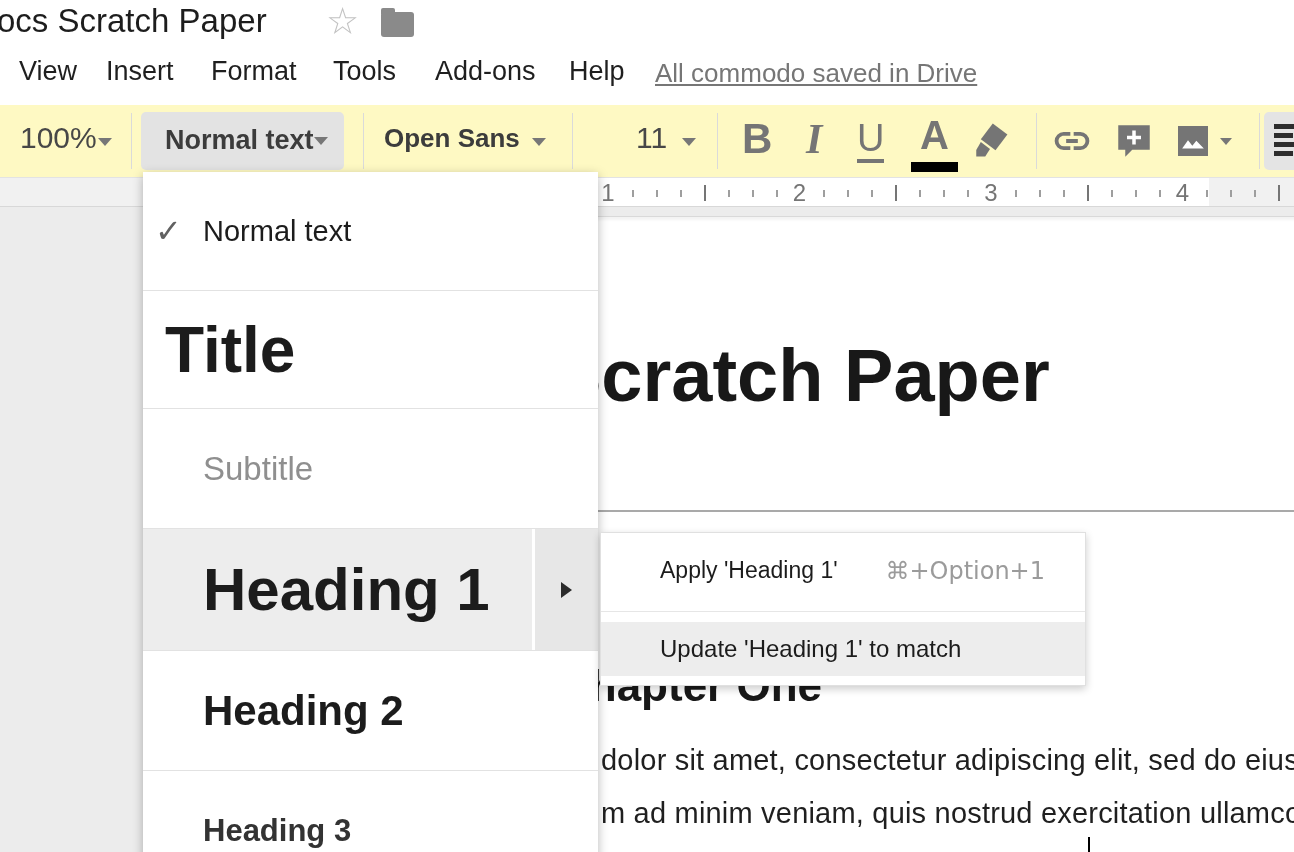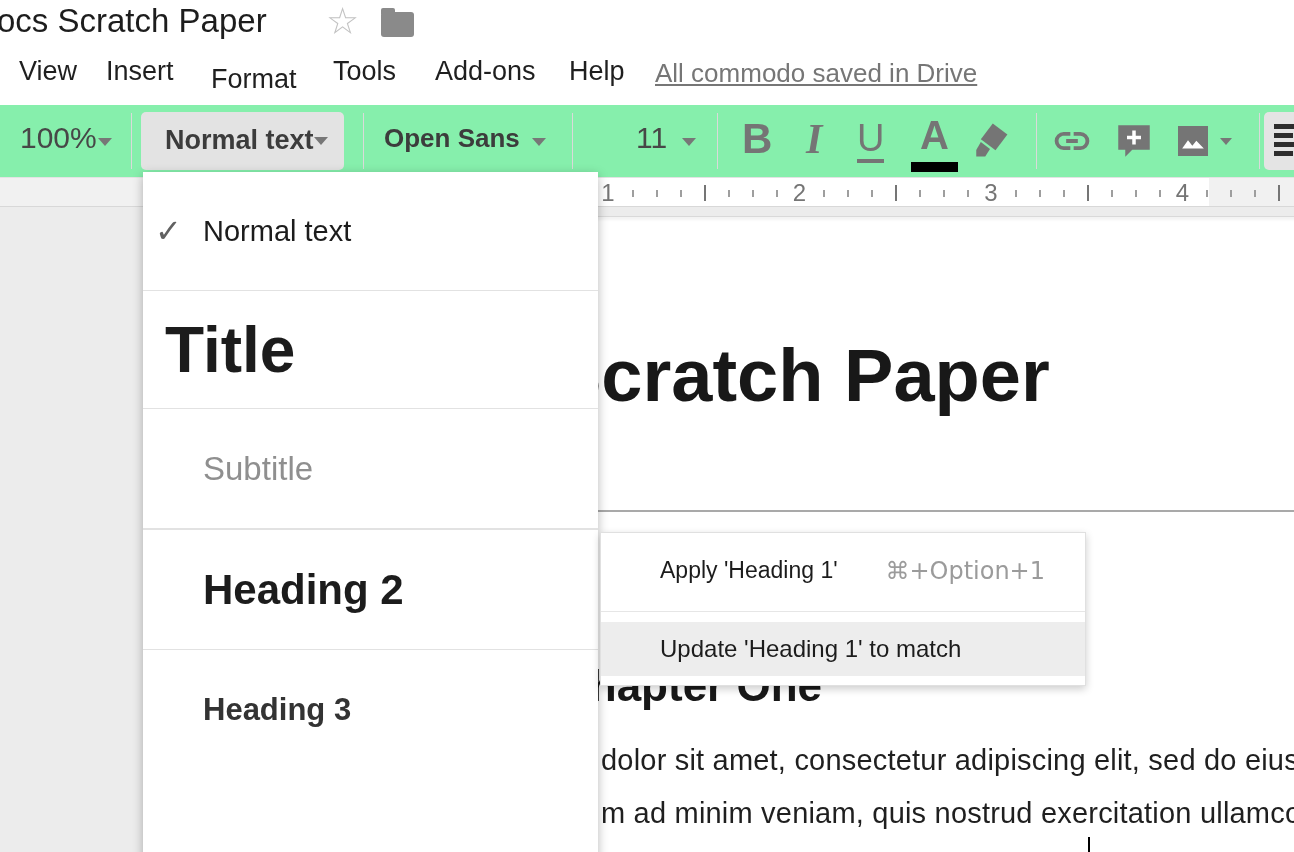--- a/index.html
+++ b/index.html
@@ -9,25 +9,25 @@
 
   
   .header { position:absolute; left:0; top:0; width:1294px; height:105px; background:#fff; }
   .doc-title { position:absolute; left:-3px; top:2px; font-size:33px; color:#1d1d1d; white-space:nowrap; }
   .star { position:absolute; left:326px; top:0px; font-size:37px; color:#c2c2c2;
           font-family:"DejaVu Sans", sans-serif; line-height:44px; }
   .folder { position:absolute; left:381px; top:12px; width:33px; height:25px; background:#8a8a8a; border-radius:3px; }
   .folder:before { content:""; position:absolute; left:0; top:-4px; width:14px; height:6px; background:#8a8a8a; border-radius:2px 2px 0 0; }
   .menubar { position:absolute; left:16px; top:56px; width:1294px; height:36px; }
   .menubar span { position:absolute; top:0; font-size:27px; color:#1f1f1f; cursor:default; }
-  .mi-0{left:3px;} .mi-1{left:90px;} .mi-2{left:195px;margin-top:8px;} .mi-3{left:317px;} .mi-4{left:419px;} .mi-5{left:553px;}
+  .mi-0{left:3px;} .mi-1{left:90px;} .mi-2{left:195px;} .mi-3{left:317px;} .mi-4{left:419px;} .mi-5{left:553px;}
   .save-status { position:absolute; left:655px; top:58px; font-size:26px; color:#767676; text-decoration:underline; white-space:nowrap; }
 
   
-  .toolbar { position:absolute; left:0; top:105px; width:1294px; height:73px; background:#86efac; border-bottom:1px solid #e3e3e3; }
+  .toolbar { position:absolute; left:0; top:105px; width:1294px; height:73px; background:#fef9c3; border-bottom:1px solid #e3e3e3; }
   .tsep { position:absolute; top:8px; width:1px; height:56px; background:#dadada; }
   .tool-label { position:absolute; font-size:30px; color:#474747; white-space:nowrap; }
   .arrow-down { position:absolute; width:0; height:0; border-left:7px solid transparent; border-right:7px solid transparent; border-top:8px solid #777; }
   .styles-button { position:absolute; left:141px; top:7px; width:203px; height:58px; background:#e3e3e3; border-radius:5px; }
   .styles-button .lbl { position:absolute; left:24px; top:13px; font-size:27px; font-weight:700; color:#3c3c3c; white-space:nowrap; }
   .font-label { font-weight:700; color:#3c3c3c; font-size:26px; }
   .fmt { position:absolute; color:#757575; }
   .b-btn { font-size:42px; font-weight:800; top:10px; }
   .i-btn { font-size:42px; font-style:italic; font-weight:600; top:10px; font-family:"Liberation Serif", serif; }
   .u-btn { font-size:38px; top:14px; border-bottom:4px solid #757575; line-height:1.05; }
@@ -220,20 +220,26 @@
     </div>
     <div class="sm-div"></div>
     <div class="sm-row row-title">
       <span>Title</span>
     </div>
     <div class="sm-div"></div>
     <div class="sm-row row-subtitle">
       <span>Subtitle</span>
     </div>
     <div class="sm-div"></div>
+    <div class="sm-row row-h1">
+      <span>Heading 1</span>
+      <span class="sub-cell">
+          <i></i>
+        </span>
+    </div>
     <div class="sm-div"></div>
     <div class="sm-row row-h2">
       <span>Heading 2</span>
     </div>
     <div class="sm-div"></div>
     <div class="sm-row row-h3">
       <span>Heading 3</span>
     </div>
   </div>
 

